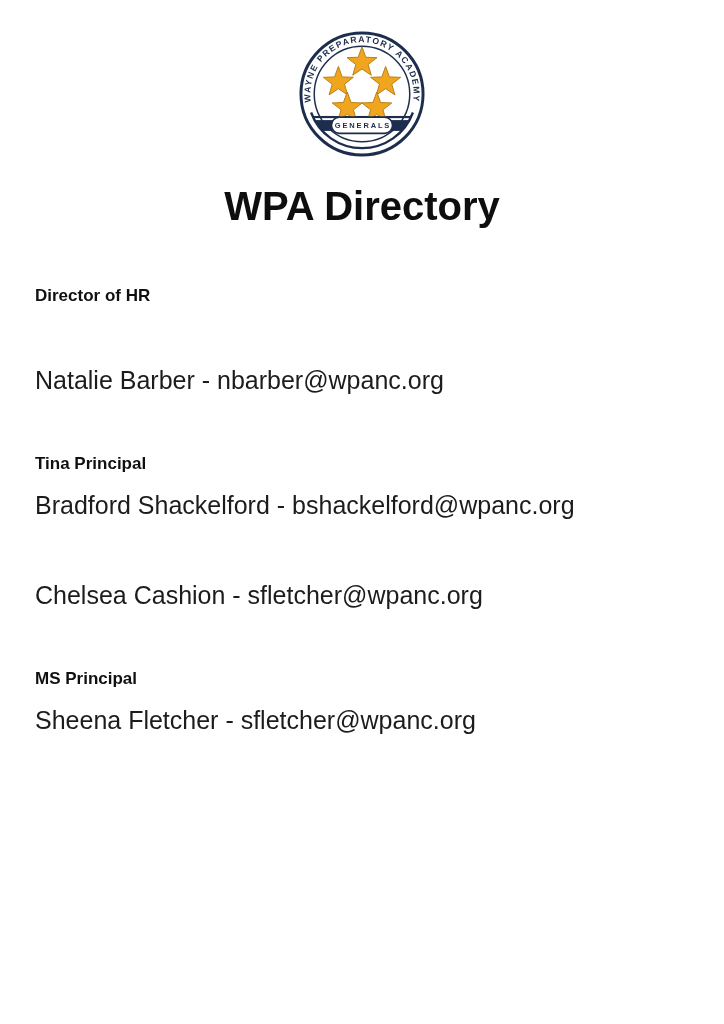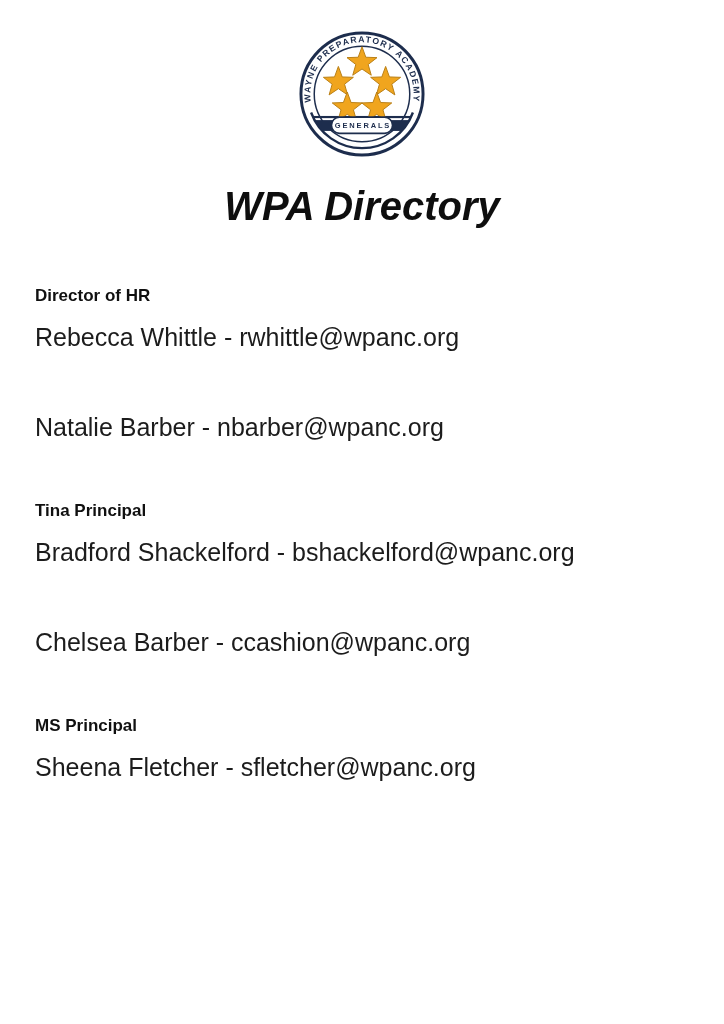--- a/index.html
+++ b/index.html
@@ -44,21 +44,20 @@
   .star { fill: #F0A51E; stroke: #B97F15; stroke-width: 1; stroke-linejoin: miter; }
 
   .page-title {
     margin: 24px 0 0 0;
     text-align: center;
     font-size: 40px;
     line-height: 48px;
     font-weight: 700;
     color: #0e0e0e;
     letter-spacing: 0px;
-    font-style: italic;
   }
 
   .directory-list { margin-top: 55px; }
   .entry { margin-bottom: 56px; }
   .entry-role {
     font-size: 17px;
     line-height: 22px;
     font-weight: 700;
     color: #101010;
     margin-bottom: 13px;
@@ -113,34 +112,33 @@
     </svg>
   </div>
 
   <h1 class="page-title">WPA Directory</h1>
 
   <main class="directory-list">
 
 
     <section class="entry">
       <div class="entry-role">Director of HR</div>
-      <div class="entry-contact">Rebecca Whittle - rwhittle@wpanc.org</div>
     </section>
 
     <section class="entry">
       <div class="entry-contact">Natalie Barber - nbarber@wpanc.org</div>
     </section>
 
     <section class="entry">
       <div class="entry-role">Tina Principal</div>
       <div class="entry-contact">Bradford Shackelford - bshackelford@wpanc.org</div>
     </section>
 
     <section class="entry">
-      <div class="entry-contact">Chelsea Barber - ccashion@wpanc.org</div>
+      <div class="entry-contact">Chelsea Cashion - sfletcher@wpanc.org</div>
     </section>
 
     <section class="entry">
       <div class="entry-role">MS Principal</div>
       <div class="entry-contact">Sheena Fletcher - sfletcher@wpanc.org</div>
     </section>
 
   </main>
 </div>
 

